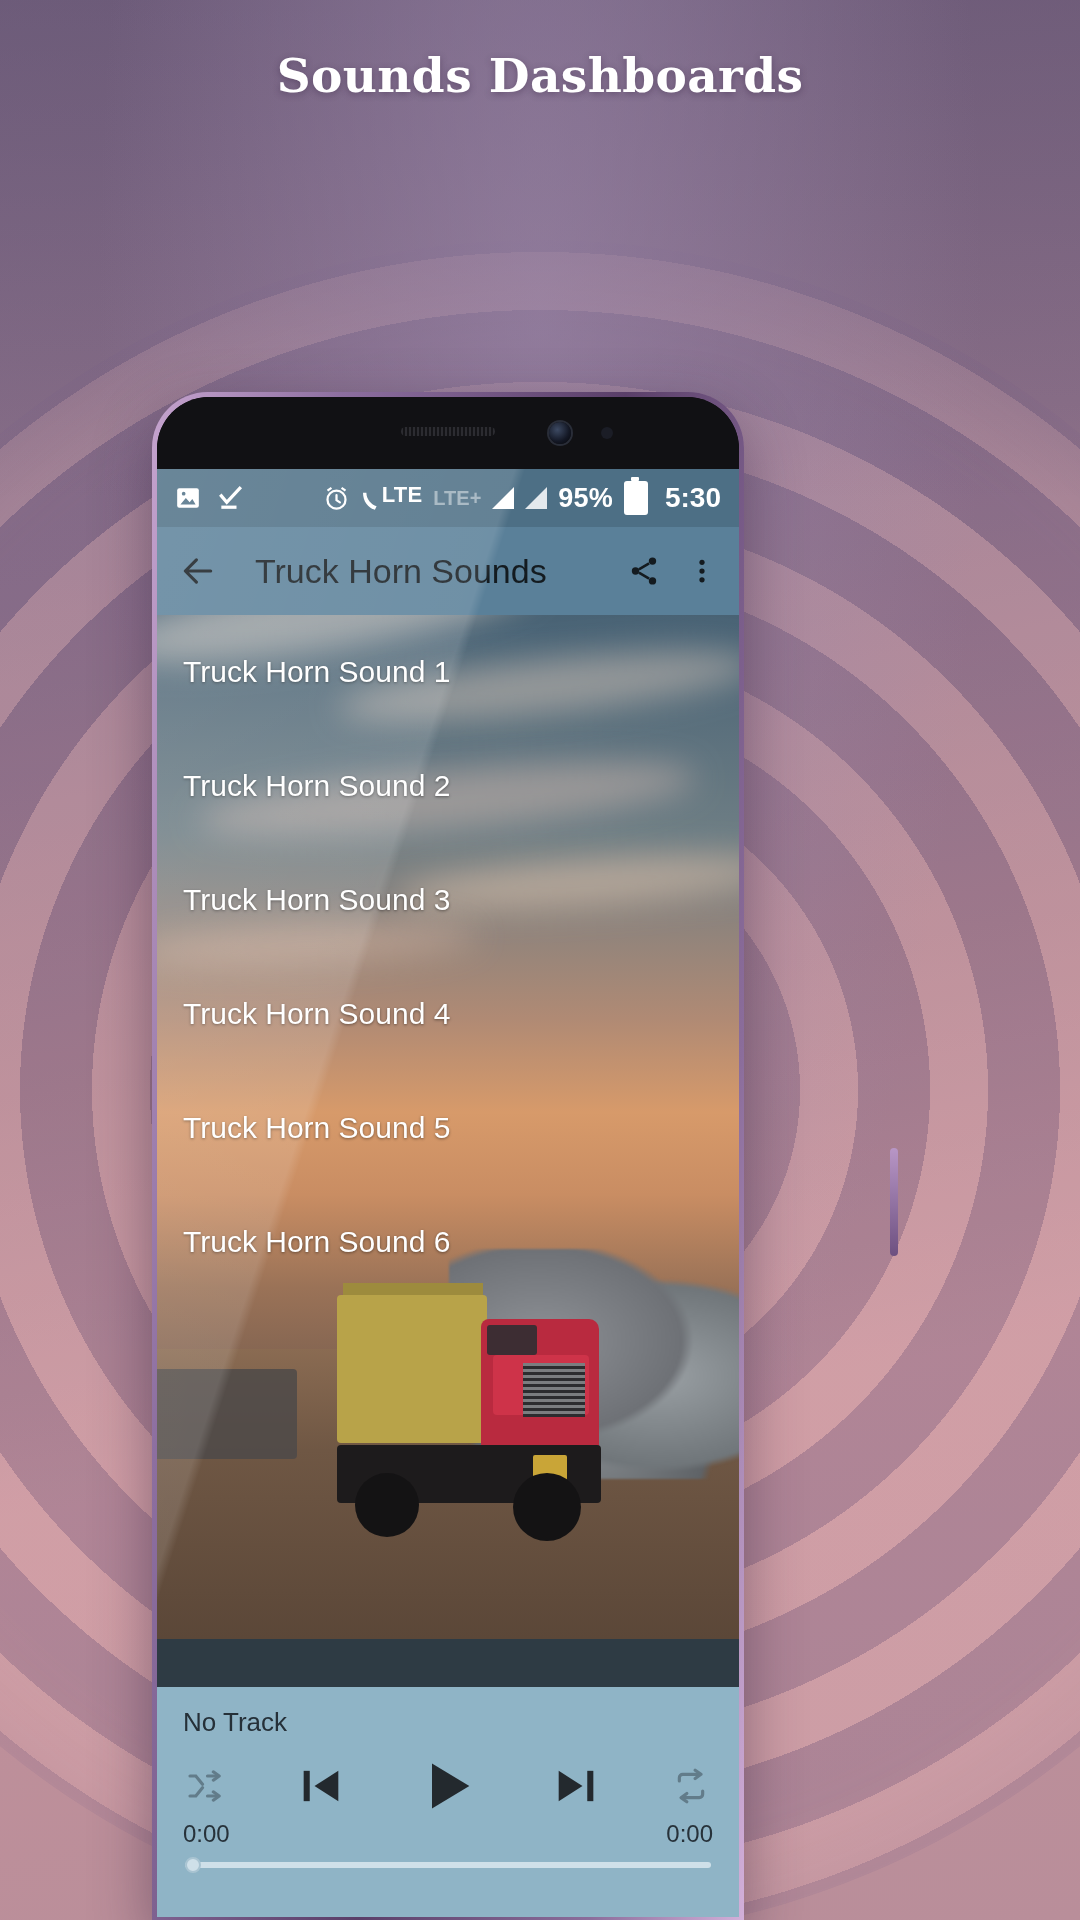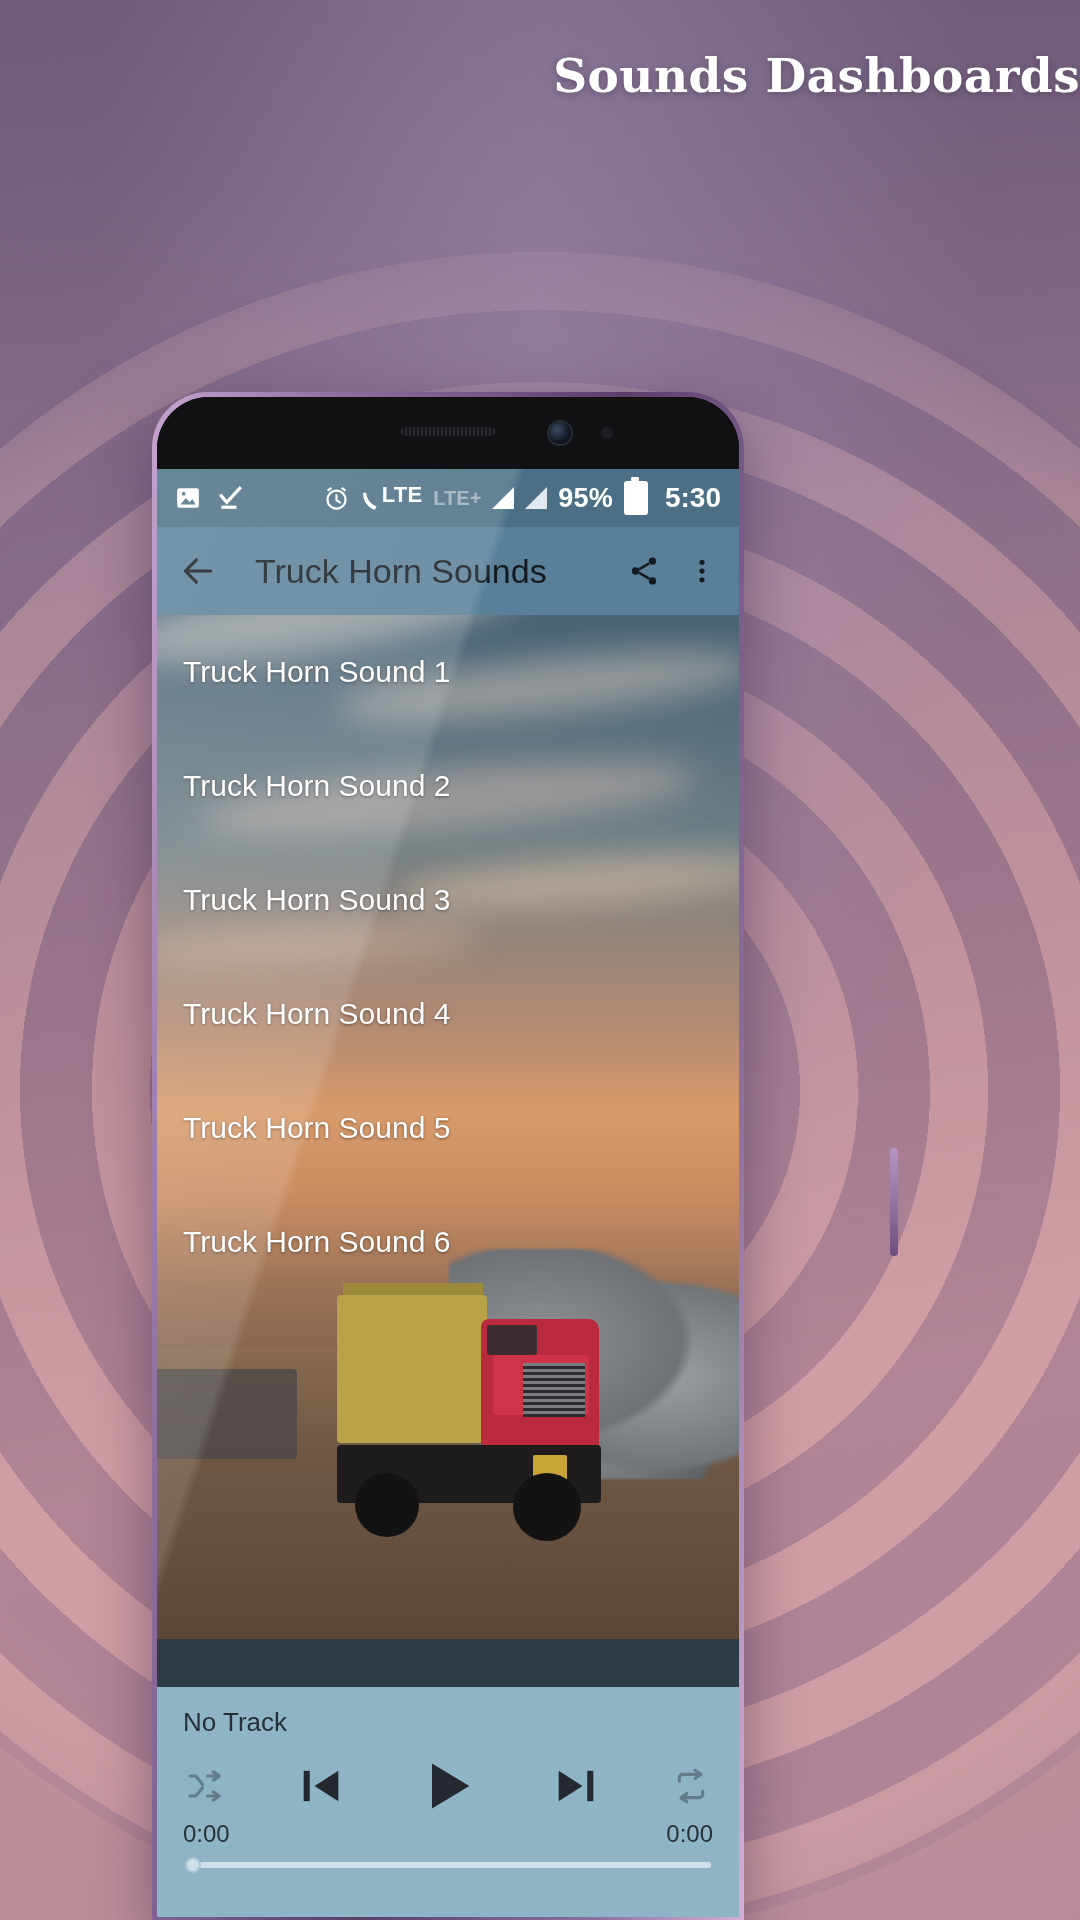--- a/index.html
+++ b/index.html
@@ -28,21 +28,21 @@
             mask-image:radial-gradient(circle at 50% 50%, #000 0%, #000 62%, transparent 86%);
     opacity:.85;
   }
   .vignette{
     position:absolute;inset:0;
     background:
       radial-gradient(ellipse at 50% 16%, rgba(160,140,175,0.55) 0%, rgba(120,100,140,0.0) 58%),
       linear-gradient(to bottom, rgba(90,75,105,0.42) 0%, rgba(90,75,105,0) 26%);
   }
   .promo-title{
-    position:absolute;top:48px;left:0;right:0;text-align:right;
+    position:absolute;top:48px;left:0;right:0;text-align:center;
     font-family:"DejaVu Serif", serif;
     font-weight:bold;font-size:47px;color:#ffffff;letter-spacing:.4px;
     text-shadow:0 2px 7px rgba(60,40,70,.45);
   }
 
   
   #phone{
     position:absolute;left:152px;top:392px;width:592px;height:1530px;
     border-radius:56px 56px 0 0;
     background:linear-gradient(100deg,#c6a4cf 0%,#8d6fa0 22%,#5a3f69 55%,#8b6d9b 82%,#d3b0da 100%);

